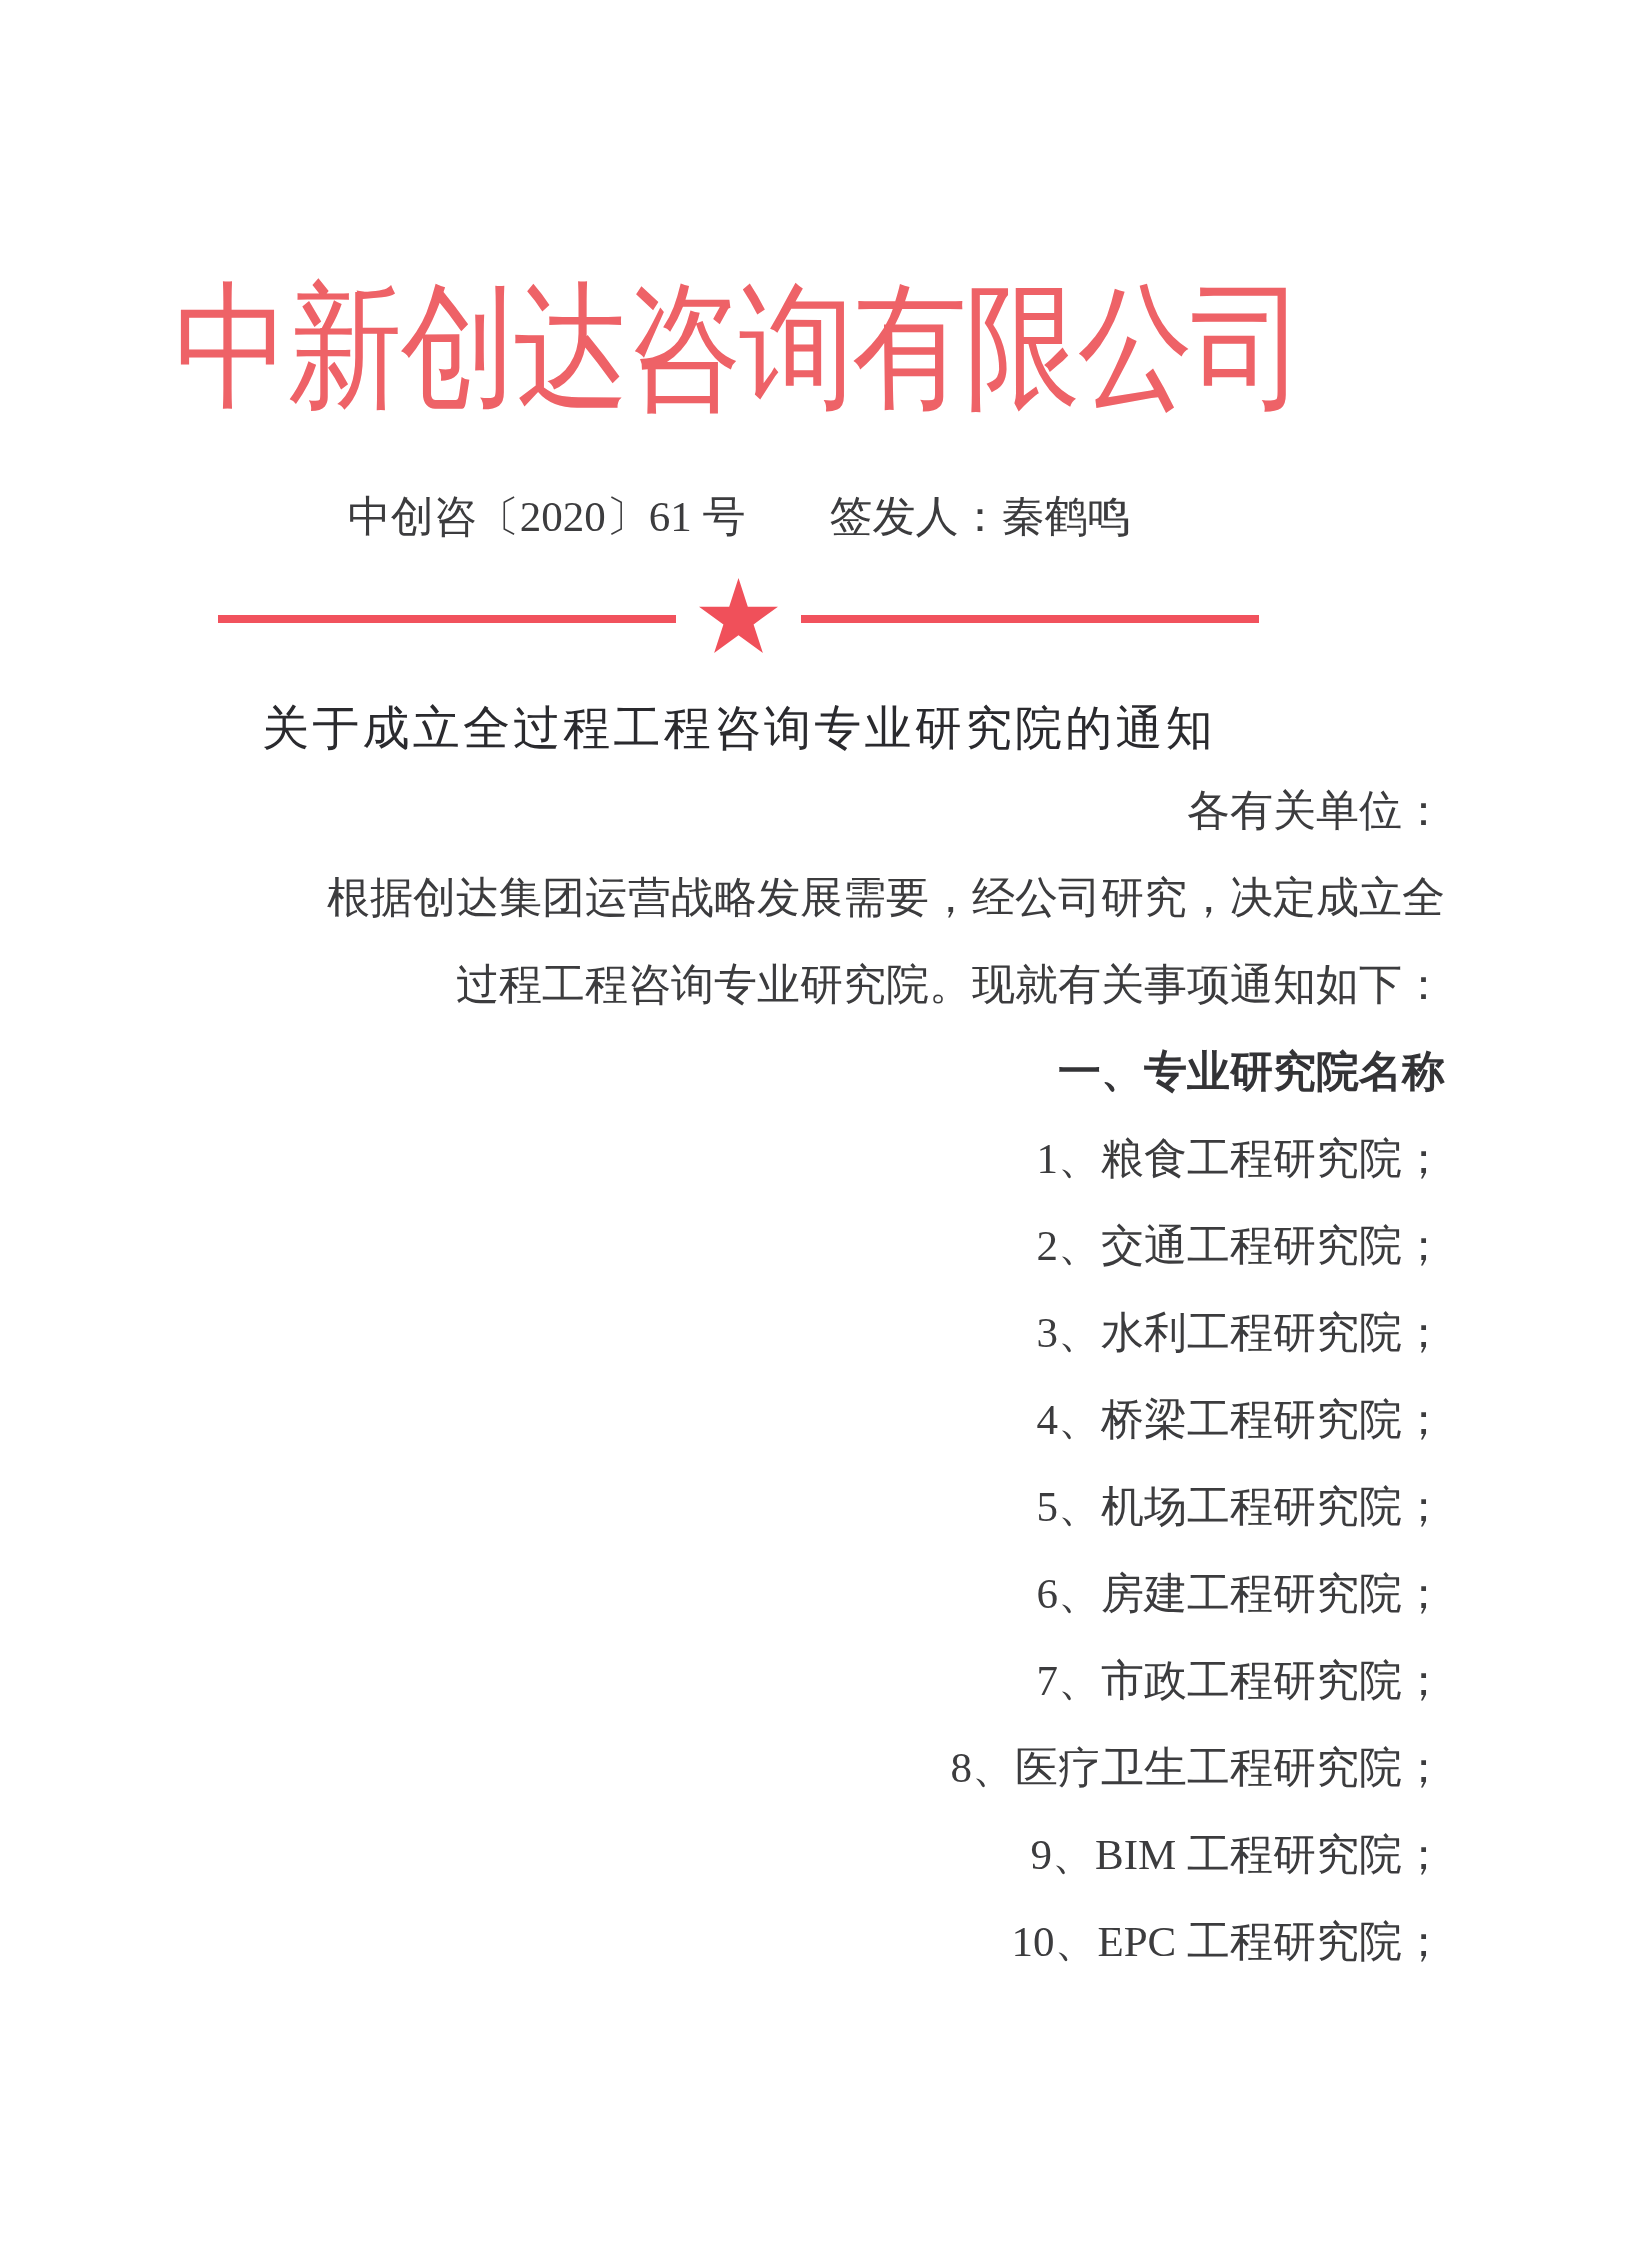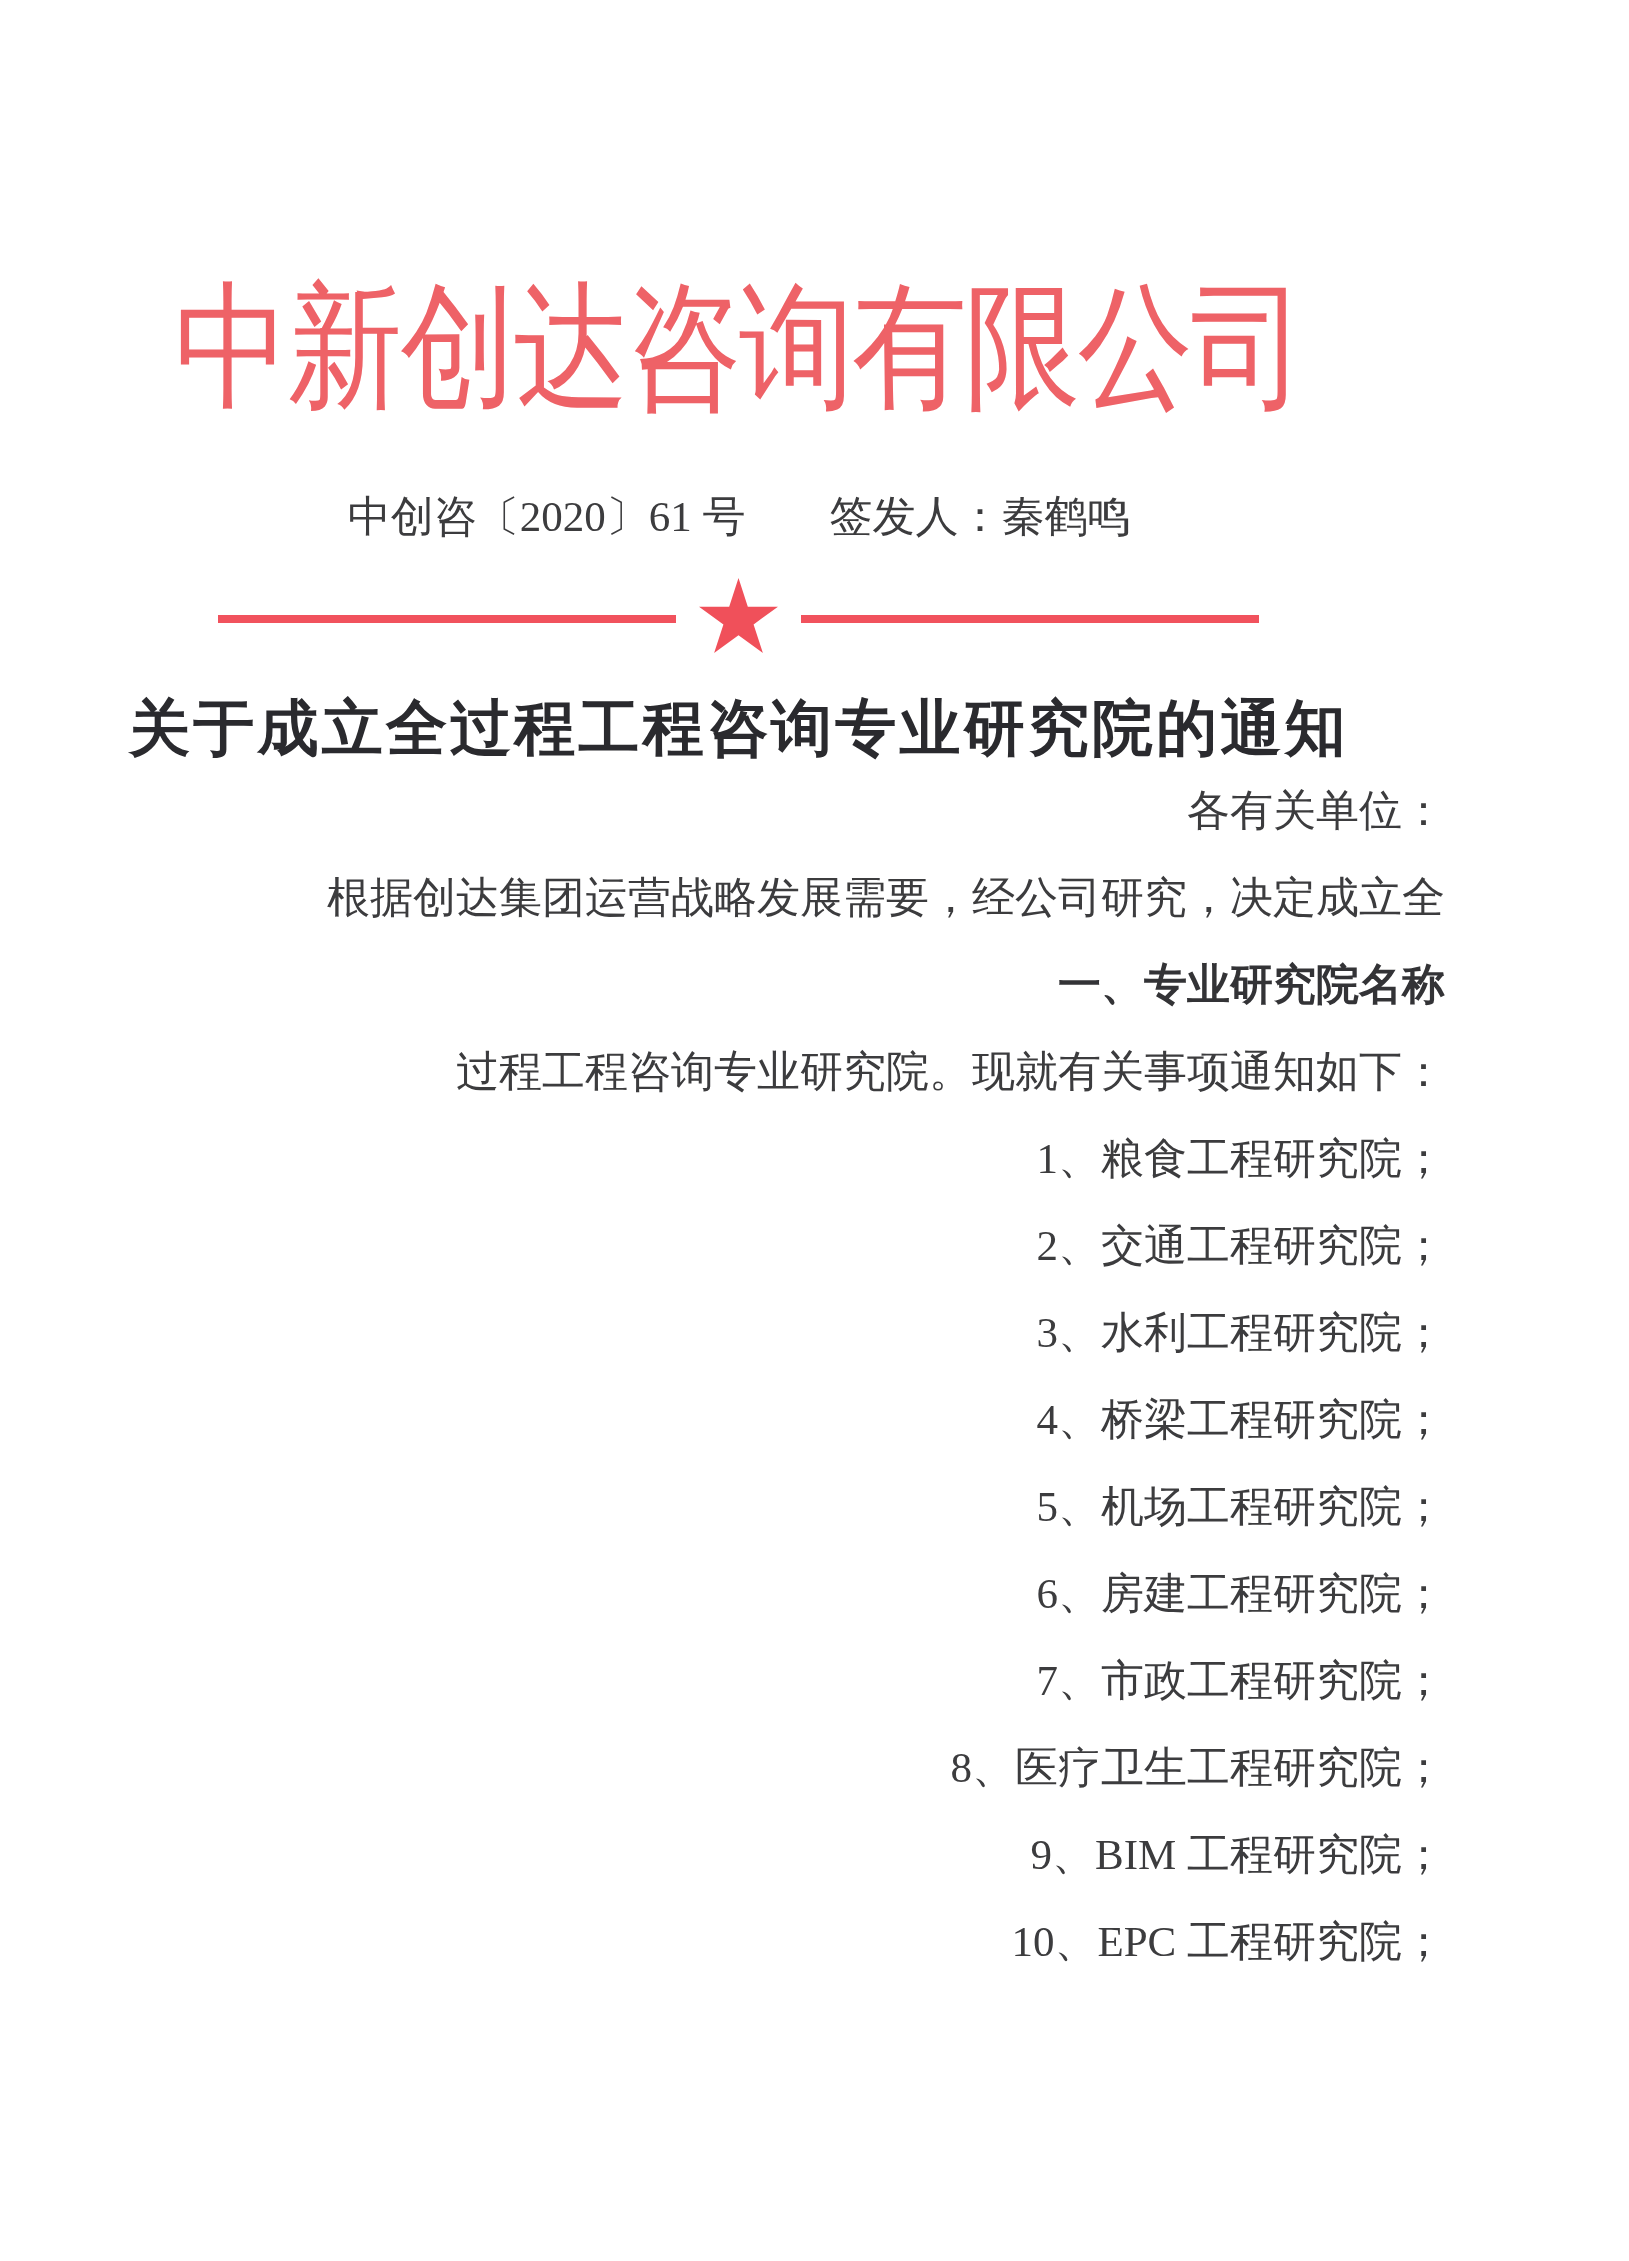--- a/index.html
+++ b/index.html
@@ -69,23 +69,23 @@
     display: block;
   }
   
   .notice-title {
     position: absolute;
     top: 695px;
     left: 0;
     width: 100%;
     margin: 0;
     text-align: center;
-    font-size: 61px;
+    font-size: 47px;
     line-height: 67px;
-    font-weight: 700;
+    font-weight: 400;
     letter-spacing: 3.2px;
     color: #2a2a2e;
     white-space: nowrap;
   }
   
   .body-block {
     position: absolute;
     top: 767px;
     left: 184px;
     width: 1261px;
@@ -123,22 +123,22 @@
       <polygon fill="#f0505a" points="50,0 61.23,34.55 97.55,34.55 68.17,55.9 79.39,90.45 50,69.1 20.61,90.45 31.83,55.9 2.45,34.55 38.77,34.55"></polygon>
     </svg>
     <div class="rule-seg"></div>
   </div>
 
   <h1 class="notice-title">关于成立全过程工程咨询专业研究院的通知</h1>
 
   <div class="body-block">
     <div class="line">各有关单位：</div>
     <div class="line indent">根据创达集团运营战略发展需要，经公司研究，决定成立全</div>
+    <div class="line">过程工程咨询专业研究院。现就有关事项通知如下：</div>
     <div class="line indent bold">一、专业研究院名称</div>
-    <div class="line">过程工程咨询专业研究院。现就有关事项通知如下：</div>
     <div class="line indent">1、粮食工程研究院；</div>
     <div class="line indent">2、交通工程研究院；</div>
     <div class="line indent">3、水利工程研究院；</div>
     <div class="line indent">4、桥梁工程研究院；</div>
     <div class="line indent">5、机场工程研究院；</div>
     <div class="line indent">6、房建工程研究院；</div>
     <div class="line indent">7、市政工程研究院；</div>
     <div class="line indent">8、医疗卫生工程研究院；</div>
     <div class="line indent">9、BIM 工程研究院；</div>
     <div class="line indent">10、EPC 工程研究院；</div>

